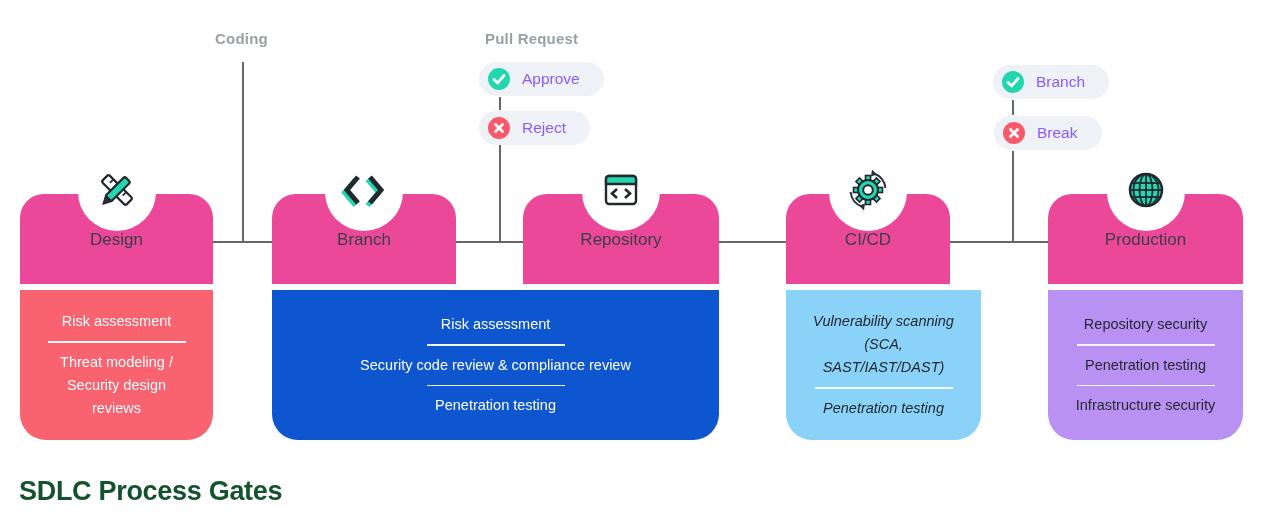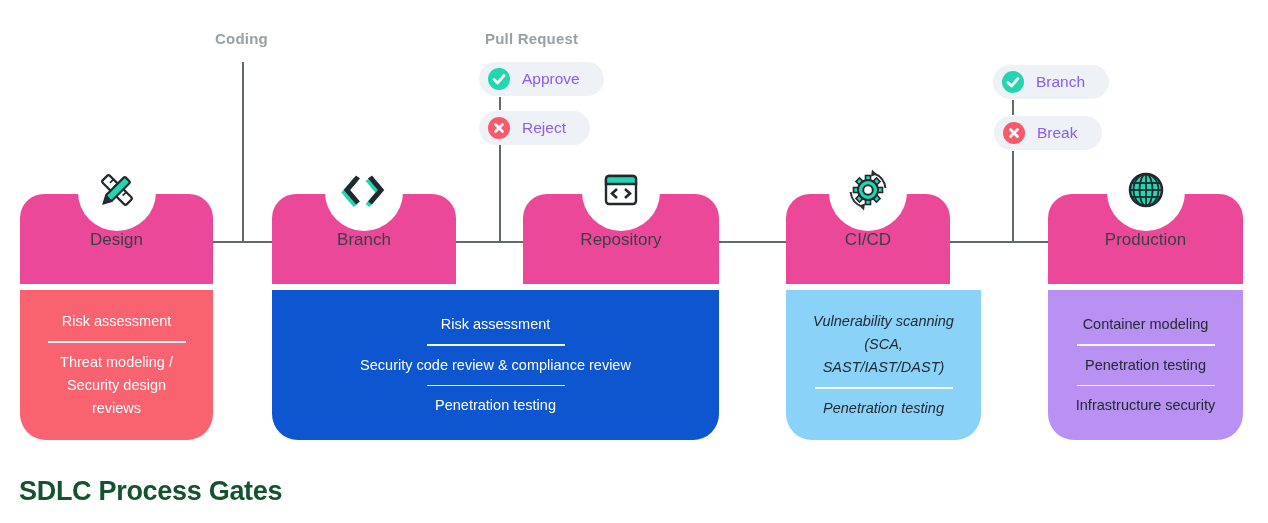--- a/index.html
+++ b/index.html
@@ -227,21 +227,21 @@
 
   <div class="panel panel-light" style="left: 786px; width: 195px; background: rgb(139, 210, 248); color: rgb(35, 42, 51); font-style: italic;">
     <div class="panel-item">Vulnerability scanning
 (SCA,
 SAST/IAST/DAST)</div>
     <div class="divider"></div>
     <div class="panel-item">Penetration testing</div>
   </div>
 
   <div class="panel panel-light" style="left: 1048px; width: 195px; background: rgb(184, 145, 242); color: rgb(35, 42, 51);">
-    <div class="panel-item">Container modeling</div>
+    <div class="panel-item">Repository security</div>
     <div class="divider"></div>
     <div class="panel-item">Penetration testing</div>
     <div class="divider"></div>
     <div class="panel-item">Infrastructure security</div>
   </div>
 
   <div class="title">SDLC Process Gates</div>
 
 </div>
 

